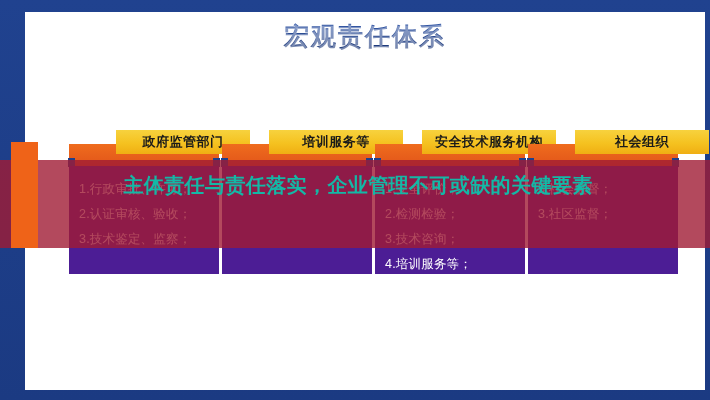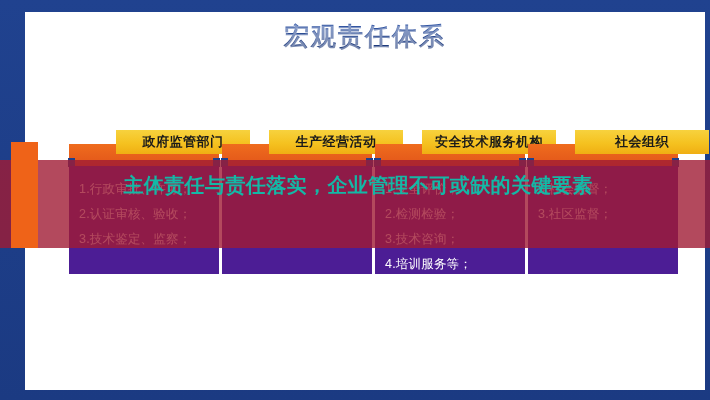--- a/index.html
+++ b/index.html
@@ -203,21 +203,21 @@
           <div class="col-item">3.技术鉴定、监察；</div>
         </div>
       </div>
 
       <div class="column c1">
         <div class="col-orange-band">
           <div class="notch left"></div>
           <div class="notch right"></div>
         </div>
         <div class="col-header">
-          <span class="col-header-label">生产经营活动</span>
+          <span class="col-header-label">培训服务等</span>
         </div>
         <div class="col-body">
         </div>
       </div>
 
       <div class="column c2">
         <div class="col-orange-band">
           <div class="notch left"></div>
           <div class="notch right"></div>
         </div>

